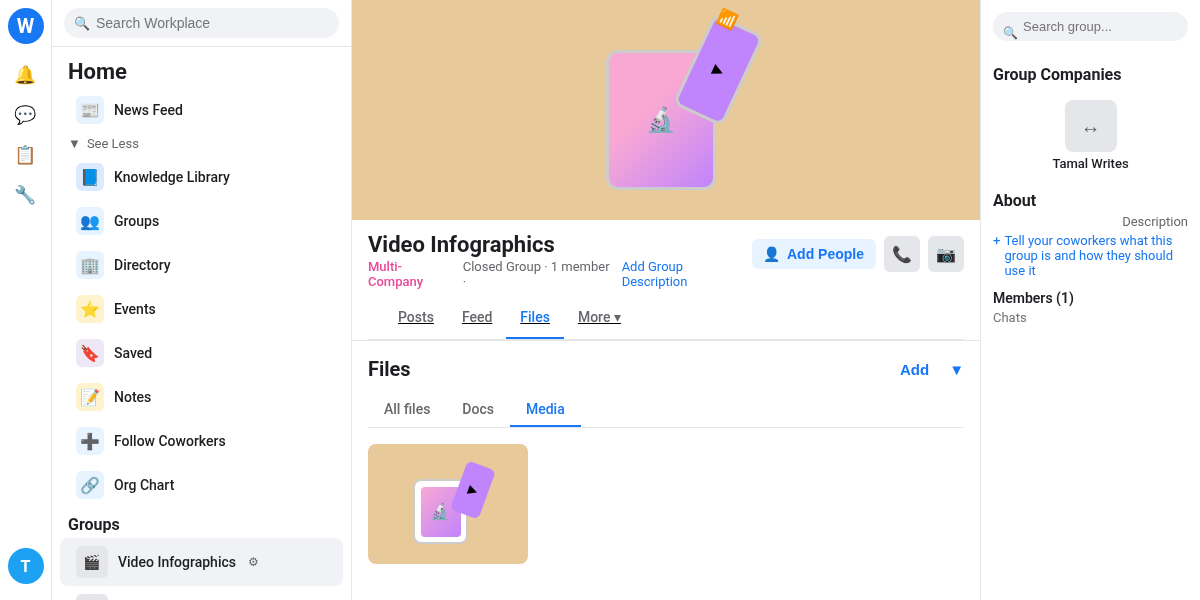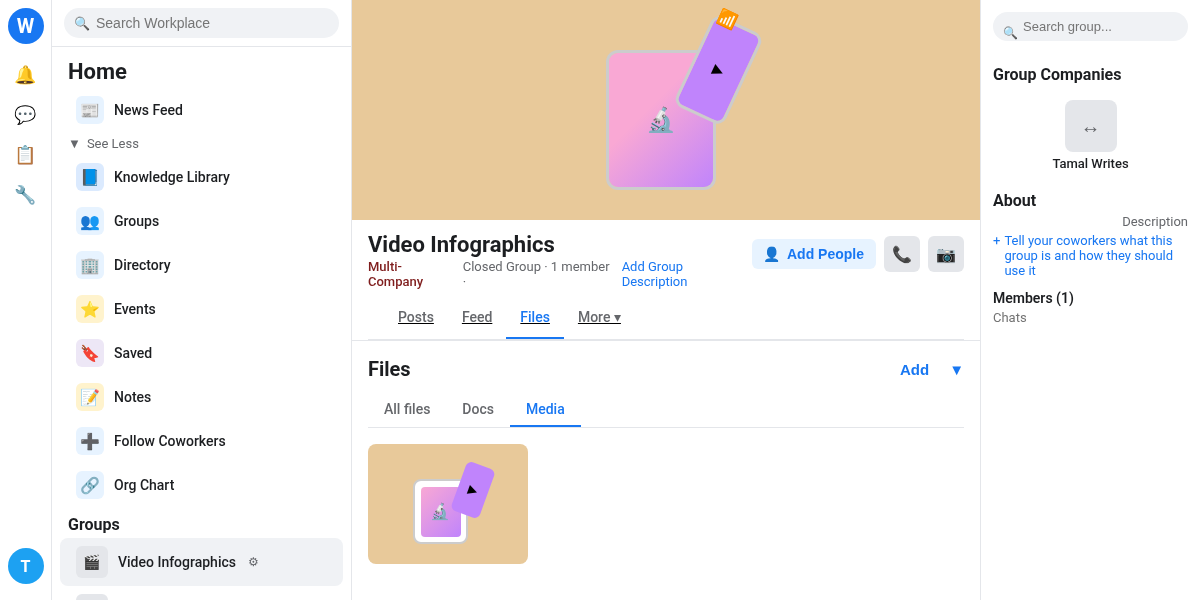--- a/index.html
+++ b/index.html
@@ -242,21 +242,21 @@
     }
     .group-meta {
       display: flex;
       align-items: center;
       gap: 6px;
       font-size: 13px;
       color: #65676b;
       margin-top: 2px;
     }
     .group-meta .multi-company {
-      color: #7f1d1d;
+      color: #ec4899;
       font-weight: 500;
     }
     .group-actions {
       display: flex;
       align-items: center;
       gap: 8px;
       margin-top: 4px;
     }
     .btn-add-people {
       display: flex;

